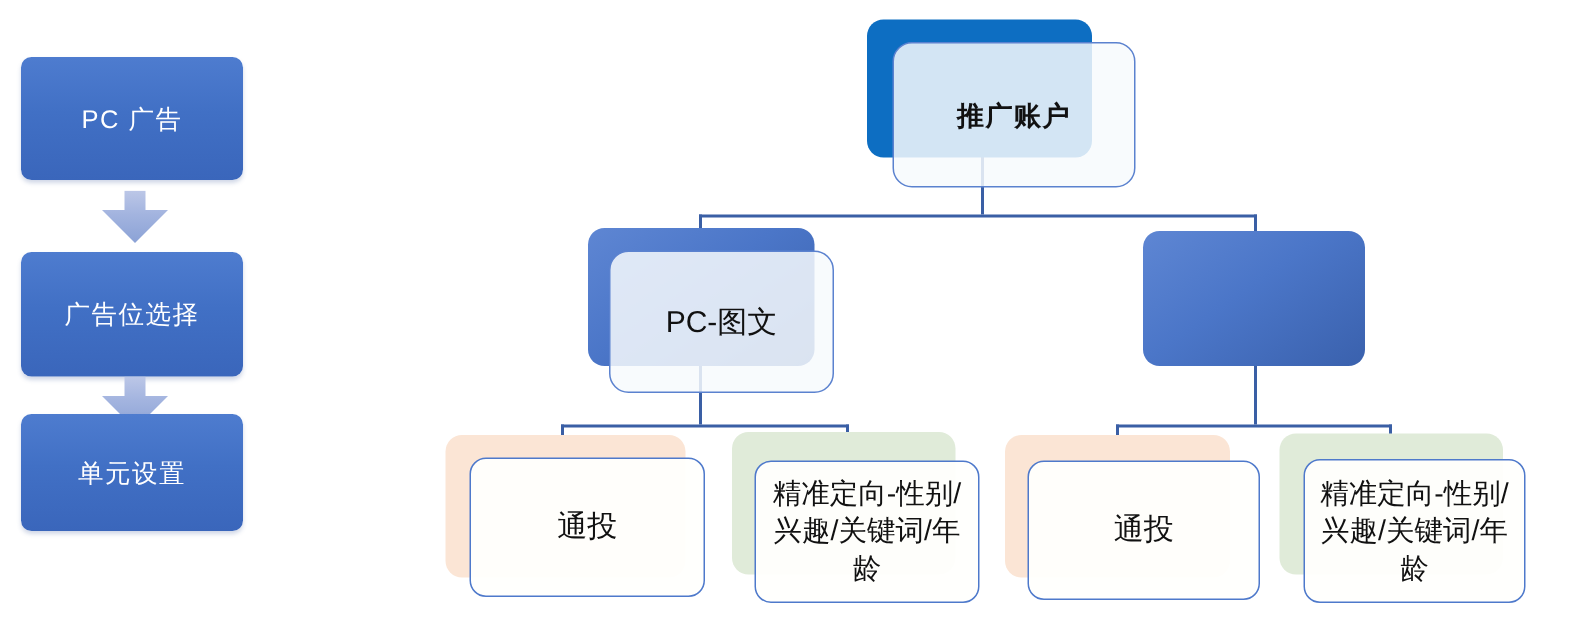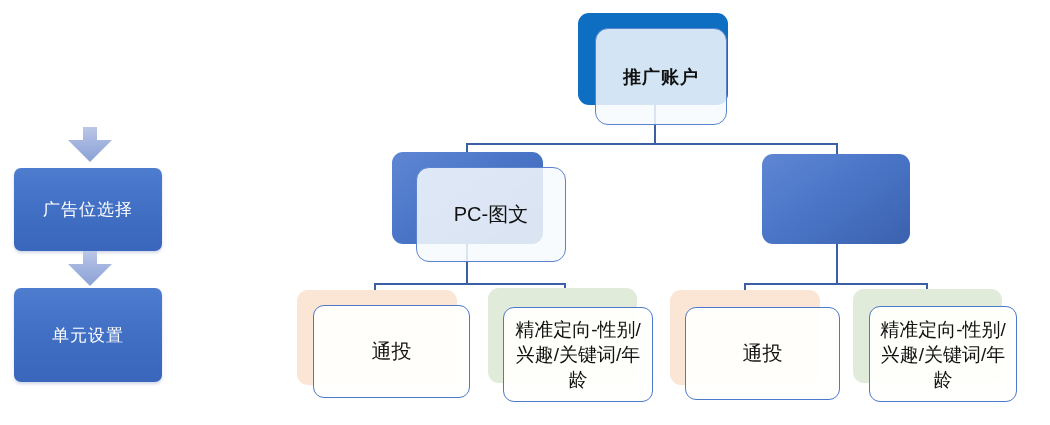--- a/index.html
+++ b/index.html
@@ -9,21 +9,21 @@
   
   .flow-box{
     position:absolute;left:14px;width:148px;
     background:linear-gradient(180deg,#4e7ccf 0%,#4170c5 45%,#3a66bb 100%);
     border-radius:7px;color:#ffffff;font-size:17px;letter-spacing:1px;
     display:flex;align-items:center;justify-content:center;
     box-shadow:0 2px 3px rgba(70,100,160,0.25);
   }
   .flow-box1{top:38px;height:82px;}
   .flow-box2{top:168px;height:83px;}
-  .flow-box3{top:288px;height:94px;}
+  .flow-box3{top:276px;height:78px;}
   .flow-arrow{
     position:absolute;left:68px;width:44px;height:35px;
     background:linear-gradient(180deg,#bcc7e7 0%,#a3b4df 45%,#8ba2d6 100%);
     clip-path:polygon(15px 0,29px 0,29px 13px,44px 13px,22px 35px,0 13px,15px 13px);
   }
   .flow-arrow1{top:127px;}
   .flow-arrow2{top:251px;}
 
   
   .cn{position:absolute;background:#3a5fa5;z-index:1;}
@@ -53,38 +53,39 @@
   .back-leaf-rl{left:670px;top:290px;width:150px;height:95px;}
   .back-leaf-rg{left:853px;top:289px;width:149px;height:94px;}
 
   .front{
     position:absolute;z-index:3;border-radius:13px;
     background:rgba(247,250,253,0.85);
     border:1.4px solid #5b82cf;
     display:flex;align-items:center;justify-content:center;
     text-align:center;color:#111;box-sizing:border-box;
   }
-  .front-root{left:595px;top:28px;width:132px;height:97px;font-size:18px;font-weight:bold;letter-spacing:1px;}
-  .front-branch-l{left:416px;top:167px;width:150px;height:95px;font-size:20px;}
+  .front-root{left:595px;top:28px;width:162px;height:97px;font-size:18px;font-weight:bold;letter-spacing:1px;}
+  .front-branch-l{left:406px;top:167px;width:150px;height:95px;font-size:20px;}
   .front-branch-r{left:778px;top:167px;width:147px;height:93px;font-size:20px;}
   .front-leaf{
     background:rgba(255,255,253,0.94);
     border:1.4px solid #4e79cb;border-radius:11px;
     font-size:19px;line-height:25px;padding:12px 8px;
   }
   .front-leaf-ll{left:313px;top:305px;width:157px;height:93px;font-size:20px;}
   .front-leaf-lg{left:503px;top:307px;width:150px;height:95px;}
   .front-leaf-rl{left:685px;top:307px;width:155px;height:93px;font-size:20px;}
   .front-leaf-rg{left:869px;top:306px;width:148px;height:96px;}
 </style>
 </head>
 <body>
 
 <div class="canvas">
 
+  <div class="flow-box flow-box1">PC 广告</div>
   <div class="flow-arrow flow-arrow1"></div>
   <div class="flow-box flow-box2">广告位选择</div>
   <div class="flow-arrow flow-arrow2"></div>
   <div class="flow-box flow-box3">单元设置</div>
 
   <div class="cn v cn-root"></div>
   <div class="cn h cn-bar1"></div>
   <div class="cn v cn-branch-l"></div>
   <div class="cn v cn-branch-r"></div>
   <div class="cn h cn-bar2l"></div>

